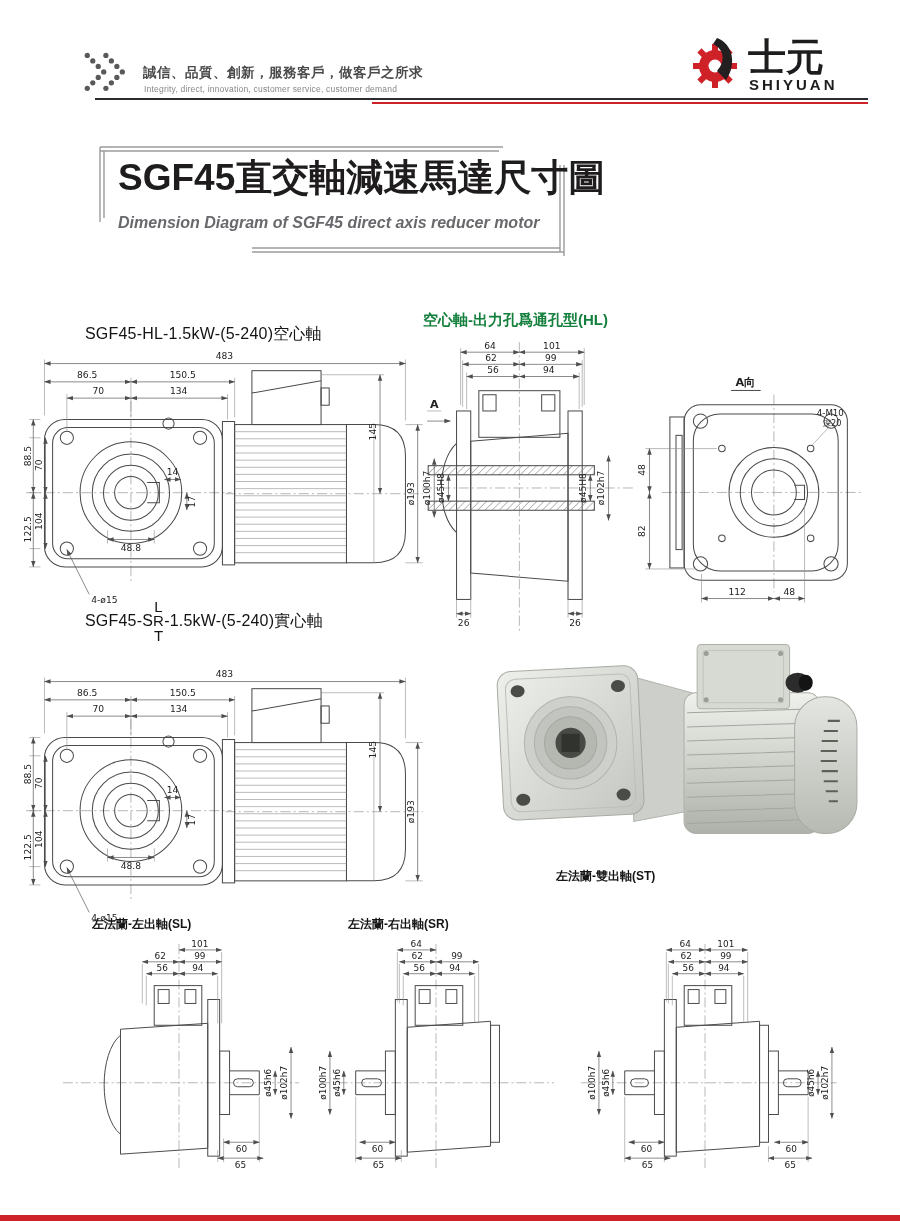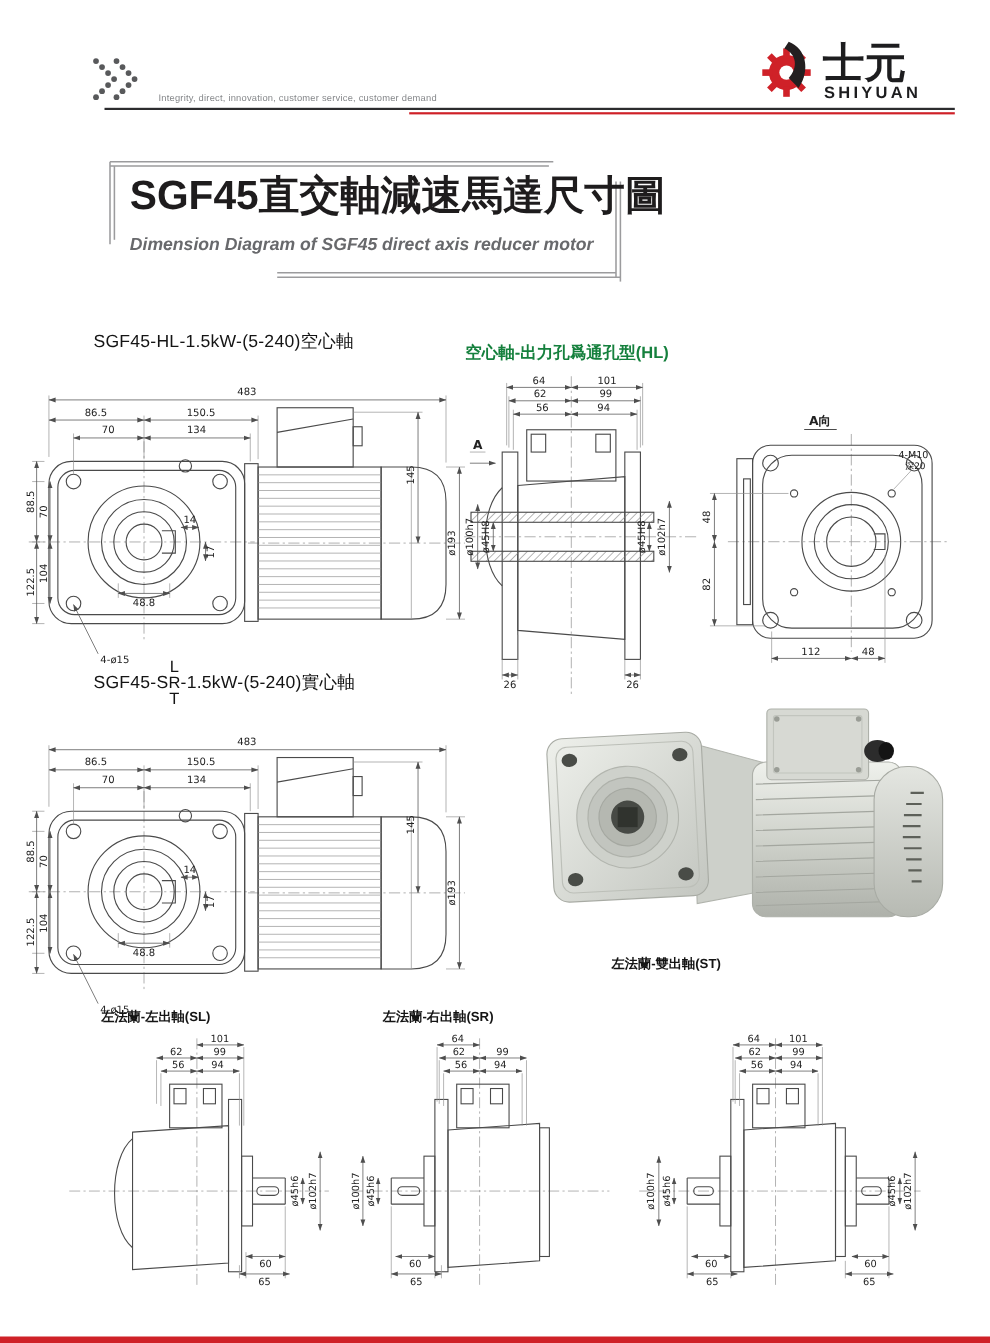--- a/index.html
+++ b/index.html
@@ -74,20 +74,21 @@
         <circle cx="3" cy="33" r="2.4"></circle>
       <circle cx="20" cy="3" r="2.4"></circle>
         <circle cx="25" cy="8" r="2.4"></circle>
         <circle cx="30" cy="13" r="2.4"></circle>
         <circle cx="35" cy="18" r="2.4"></circle>
         <circle cx="30" cy="23" r="2.4"></circle>
         <circle cx="25" cy="28" r="2.4"></circle>
         <circle cx="20" cy="33" r="2.4"></circle>
     </g>
   </svg>
+  <div class="slogan-zh">誠信、品質、創新，服務客戶，做客戶之所求</div>
   <div class="slogan-en">Integrity, direct, innovation, customer service, customer demand</div>
 
   <svg class="abs" style="left:688px;top:34px" width="58" height="58" viewBox="0 0 56 58">
     <g fill="#cf2128">
       <circle cx="26" cy="32" r="16"></circle>
       <rect x="23" y="10" width="6" height="9"></rect>
       <rect x="23" y="45" width="6" height="9"></rect>
       <rect x="23" y="10" width="6" height="9" transform="rotate(45 26 32)"></rect>
       <rect x="23" y="10" width="6" height="9" transform="rotate(90 26 32)"></rect>
       <rect x="23" y="10" width="6" height="9" transform="rotate(135 26 32)"></rect>
@@ -109,21 +110,21 @@
     <line x1="5" y1="7" x2="5" y2="82"></line>
       <line x1="9" y1="11" x2="9" y2="78"></line>
     <line x1="465" y1="25" x2="465" y2="112"></line>
       <line x1="469" y1="25" x2="469" y2="116"></line>
     <line x1="157" y1="108" x2="465" y2="108"></line>
       <line x1="157" y1="112" x2="469" y2="112"></line>
   </svg>
   <div class="title-zh">SGF45直交軸減速馬達尺寸圖</div>
   <div class="title-en">Dimension Diagram of SGF45 direct axis reducer motor</div>
 
-  <div class="dwg-label" style="left:85px;top:300px">SGF45-HL-1.5kW-(5-240)空心軸</div>
+  <div class="dwg-label" style="left:85px;top:324px">SGF45-HL-1.5kW-(5-240)空心軸</div>
   <svg class="abs" style="left:26px;top:330px" width="402" height="302" viewBox="0 0 395 297">
     <line class="cl" x1="103" y1="70" x2="103" y2="250"></line>
     <line class="cl" x1="0" y1="160" x2="202" y2="160"></line>
     <line class="cl" x1="196" y1="161" x2="390" y2="161"></line>
     <g class="ln">
       <rect x="18" y="88" width="175" height="145" rx="20"></rect>
       <rect x="26" y="96" width="159" height="129" rx="15"></rect>
       <circle cx="40" cy="106" r="6.5"></circle>
         <circle cx="171" cy="106" r="6.5"></circle>
         <circle cx="40" cy="215" r="6.5"></circle>

